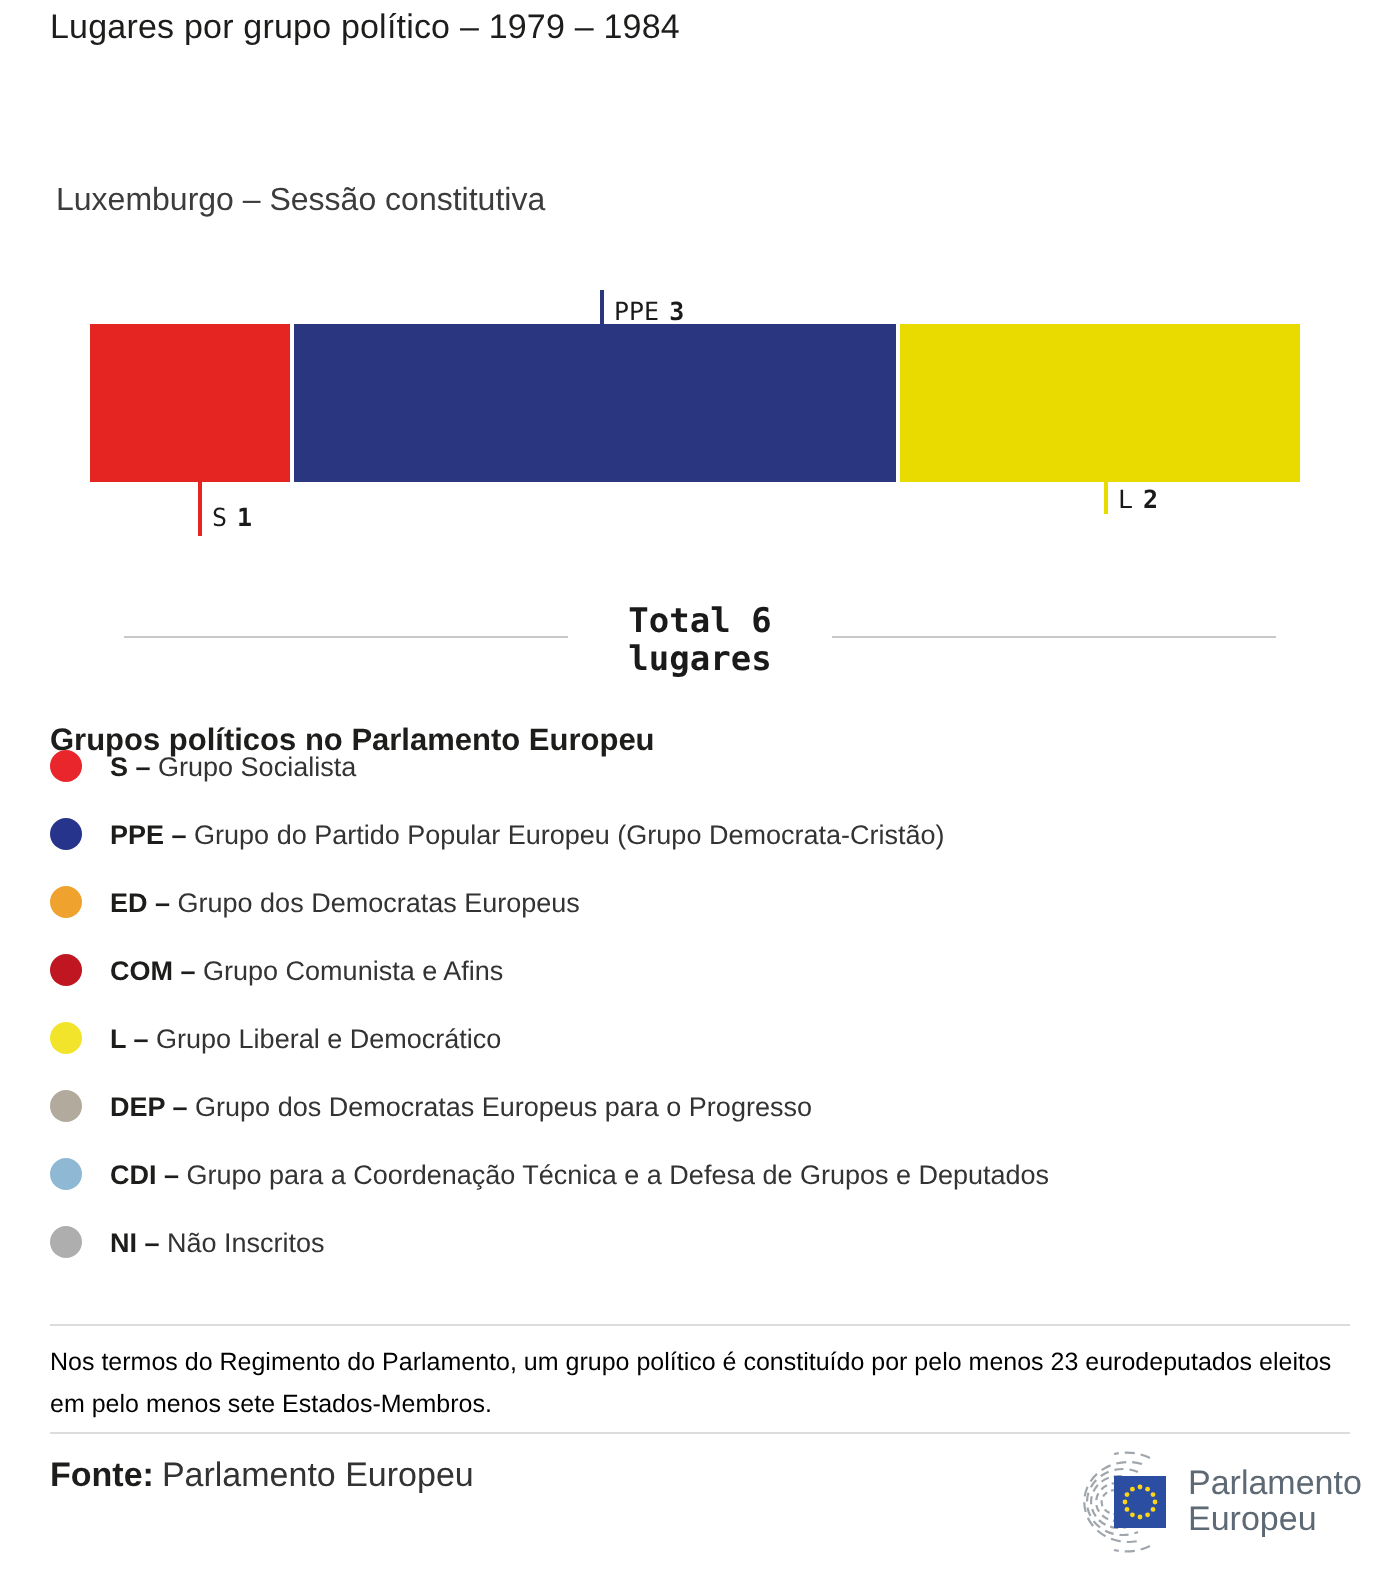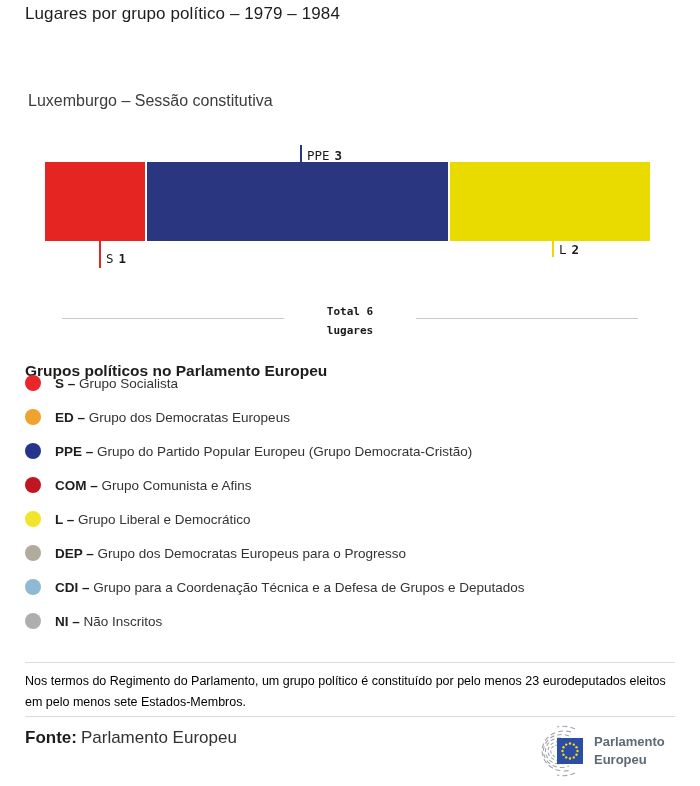--- a/index.html
+++ b/index.html
@@ -22,42 +22,42 @@
   .lbl-s{left:106px;top:251px;}
   .tick-l{left:552px;top:241px;height:16px;background:#e9db00;}
   .lbl-l{left:559px;top:242px;}
 
   
   .total-line{position:absolute;top:318px;width:222px;height:1px;background:#c9c9c9;}
   .total-line.left{left:62px;}
   .total-line.right{left:416px;}
   .total-text{
     position:absolute;left:283px;top:302px;width:134px;text-align:center;
-    font-family:"DejaVu Sans Mono",monospace;font-weight:700;font-size:11px;
+    font-family:"DejaVu Sans Mono",monospace;font-weight:700;font-size:17px;
     line-height:19px;color:#1a1a1a;
   }
 
   
   .legend-title{position:absolute;left:25px;top:362px;font-size:15.5px;font-weight:700;color:#1d1d1b;}
   .legend-list{position:absolute;left:25px;top:366px;width:660px;}
   .legend-item{display:flex;align-items:center;height:34px;}
   .legend-dot{width:16px;height:16px;border-radius:50%;margin-right:14px;flex:0 0 16px;}
   .legend-text{font-size:13.5px;color:#333;}
   .legend-text b{color:#1d1d1b;font-weight:700;}
 
   .hr{position:absolute;left:25px;width:650px;height:1px;background:#dcdcdc;}
   .hr1{top:662px;} .hr2{top:716px;}
 
   .footnote{position:absolute;left:25px;top:671px;width:658px;font-size:12.5px;line-height:21px;color:#000000;}
 
   .source{position:absolute;left:25px;top:728px;font-size:17px;color:#333;}
   .source b{color:#1d1d1b;font-weight:700;margin-right:4px;}
 
   .logo{position:absolute;left:521px;top:725px;display:flex;align-items:center;}
-  .logo-text{margin-left:9px;font-size:13px;font-weight:700;color:#5d6974;line-height:18px;}
+  .logo-text{margin-left:9px;font-size:17px;font-weight:400;color:#5d6974;line-height:18px;}
 </style>
 </head>
 <body>
 
 <div class="page">
 
   <div class="title">Lugares por grupo político – 1979 – 1984</div>
   <div class="subtitle">Luxemburgo – Sessão constitutiva</div>
 
   <div class="bar">
@@ -83,27 +83,27 @@
   </div>
 
   <div class="legend-title">Grupos políticos no Parlamento Europeu</div>
   <div class="legend-list">
     <div class="legend-item">
       <span class="legend-dot" style="background-color: rgb(232, 38, 43);"></span>
       <span class="legend-text"><b>S –</b> <span>Grupo Socialista</span></span>
     </div>
 
     <div class="legend-item">
-      <span class="legend-dot" style="background-color: rgb(239, 162, 45);"></span>
-      <span class="legend-text"><b>ED –</b> <span>Grupo dos Democratas Europeus</span></span>
+      <span class="legend-dot" style="background-color: rgb(39, 52, 139);"></span>
+      <span class="legend-text"><b>PPE –</b> <span>Grupo do Partido Popular Europeu (Grupo Democrata-Cristão)</span></span>
     </div>
 
     <div class="legend-item">
-      <span class="legend-dot" style="background-color: rgb(39, 52, 139);"></span>
-      <span class="legend-text"><b>PPE –</b> <span>Grupo do Partido Popular Europeu (Grupo Democrata-Cristão)</span></span>
+      <span class="legend-dot" style="background-color: rgb(239, 162, 45);"></span>
+      <span class="legend-text"><b>ED –</b> <span>Grupo dos Democratas Europeus</span></span>
     </div>
 
     <div class="legend-item">
       <span class="legend-dot" style="background-color: rgb(191, 22, 34);"></span>
       <span class="legend-text"><b>COM –</b> <span>Grupo Comunista e Afins</span></span>
     </div>
 
     <div class="legend-item">
       <span class="legend-dot" style="background-color: rgb(242, 228, 42);"></span>
       <span class="legend-text"><b>L –</b> <span>Grupo Liberal e Democrático</span></span>

